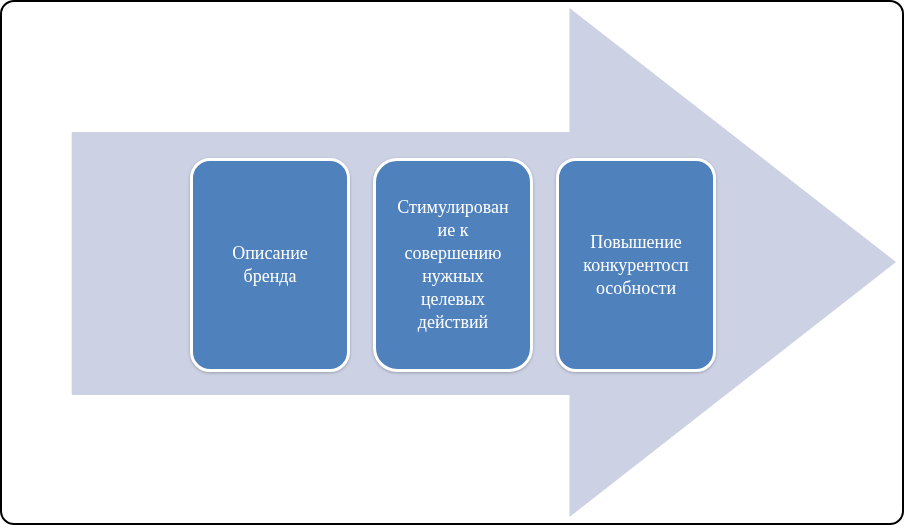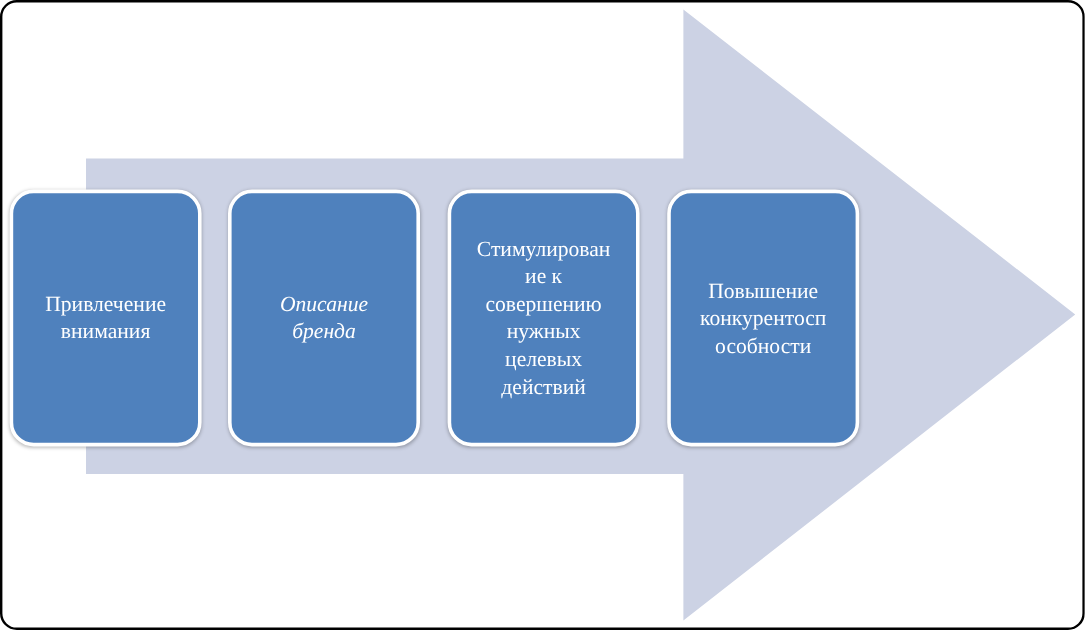--- a/index.html
+++ b/index.html
@@ -33,46 +33,42 @@
     height: 214px;
     background: var(--box_color, #4f81bd);
     border: 3px solid var(--box_border_color, #ffffff);
     border-radius: 20px;
     display: flex;
     align-items: center;
     justify-content: center;
     box-shadow: 0 1px 3px rgba(0,0,0,0.25);
   }
   .step-1 { left: 6px; }
-  .step-2 { left: 188px; font-style: italic; }
-  .step-3 { left: 371px; }
+  .step-2 { left: 188px; }
+  .step-3 { left: 371px; border-radius: 24px; }
   .step-4 { left: 554px; }
   .step-5 { left: 740px; }
   .step-label {
     color: var(--text_color, #ffffff);
     font-size: 18px;
     line-height: 23px;
     text-align: center;
     white-space: pre-line;
     padding: 4px;
   }
 </style>
 </head>
 <body>
 
 <div class="canvas">
 
   <svg class="arrow-svg" viewBox="0 0 904 525" preserveAspectRatio="none">
     <polygon class="arrow-shape" points="70,131 570,131 570,6 898,262 570,519 570,396 70,396" fill="#ccd2e4"></polygon>
   </svg>
 
-  <div class="step step-1">
-    <span class="step-label">Привлечение
-внимания</span>
-  </div>
 
   <div class="step step-2">
     <span class="step-label">Описание
 бренда</span>
   </div>
 
   <div class="step step-3">
     <span class="step-label">Стимулирован
 ие к
 совершению

